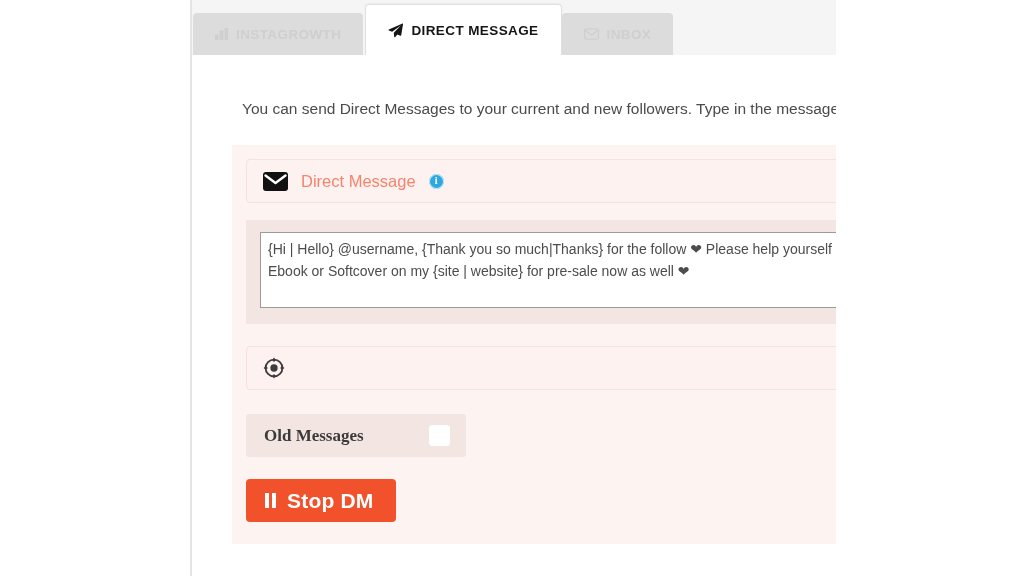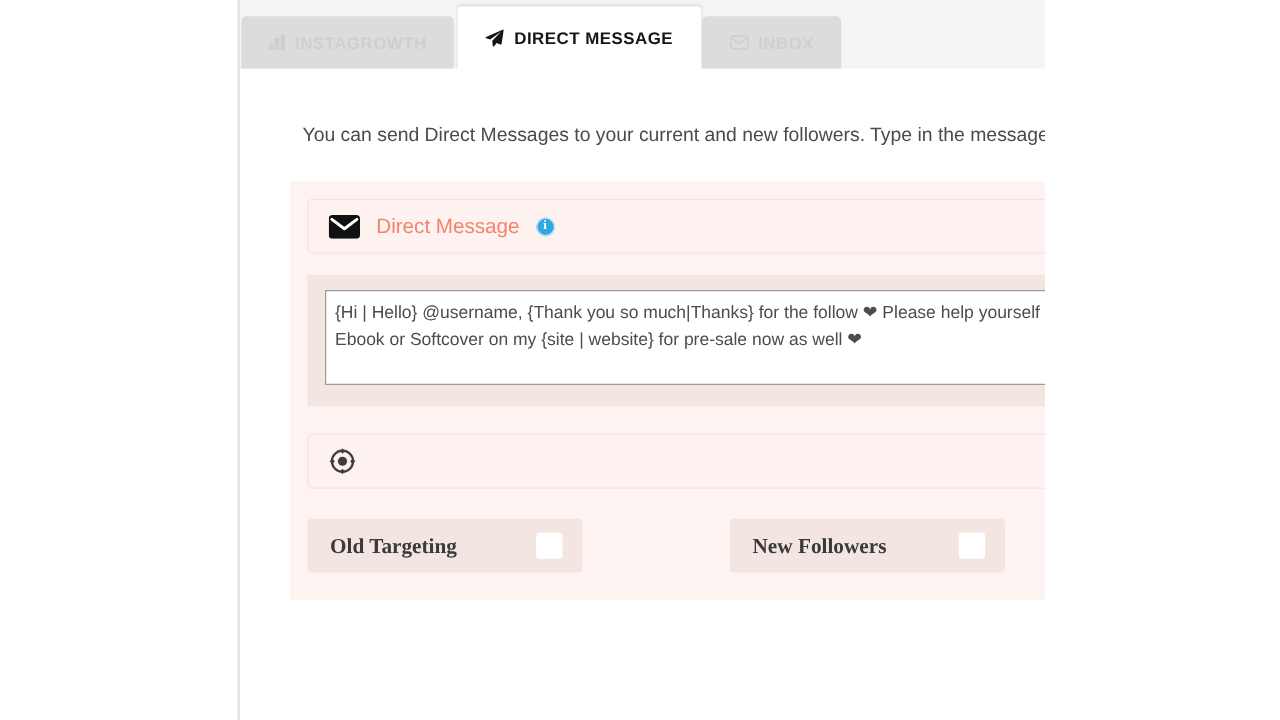--- a/index.html
+++ b/index.html
@@ -327,29 +327,32 @@
                 <path d="M12 23.4 L14 20.8 L12 18.6 L10 20.8 Z" fill="#3d3d3d"></path>
                 <path d="M0.6 12 L3.2 10 L5.4 12 L3.2 14 Z" fill="#3d3d3d"></path>
                 <path d="M23.4 12 L20.8 10 L18.6 12 L20.8 14 Z" fill="#3d3d3d"></path>
               </svg>
             </span>
           </div>
 
           
           <div class="followers-row">
             <div class="follower-box">
-              <span class="name">Old Targeting</span>
+              <span class="name">Old Messages</span>
               <span class="checkbox"></span>
             </div>
-            <div class="follower-box">
-              <span class="name">New Followers</span>
-              <span class="checkbox"></span>
-            </div>
-          </div>
-
-          
+          </div>
+
+          
+          <button class="stop-btn">
+            <span class="pause-glyph">
+                <i></i>
+                <i></i>
+              </span>
+            <span>Stop DM</span>
+          </button>
 
         </div>
       </div>
 
     </div>
   </div>
 </div>
 
 </body></html>

